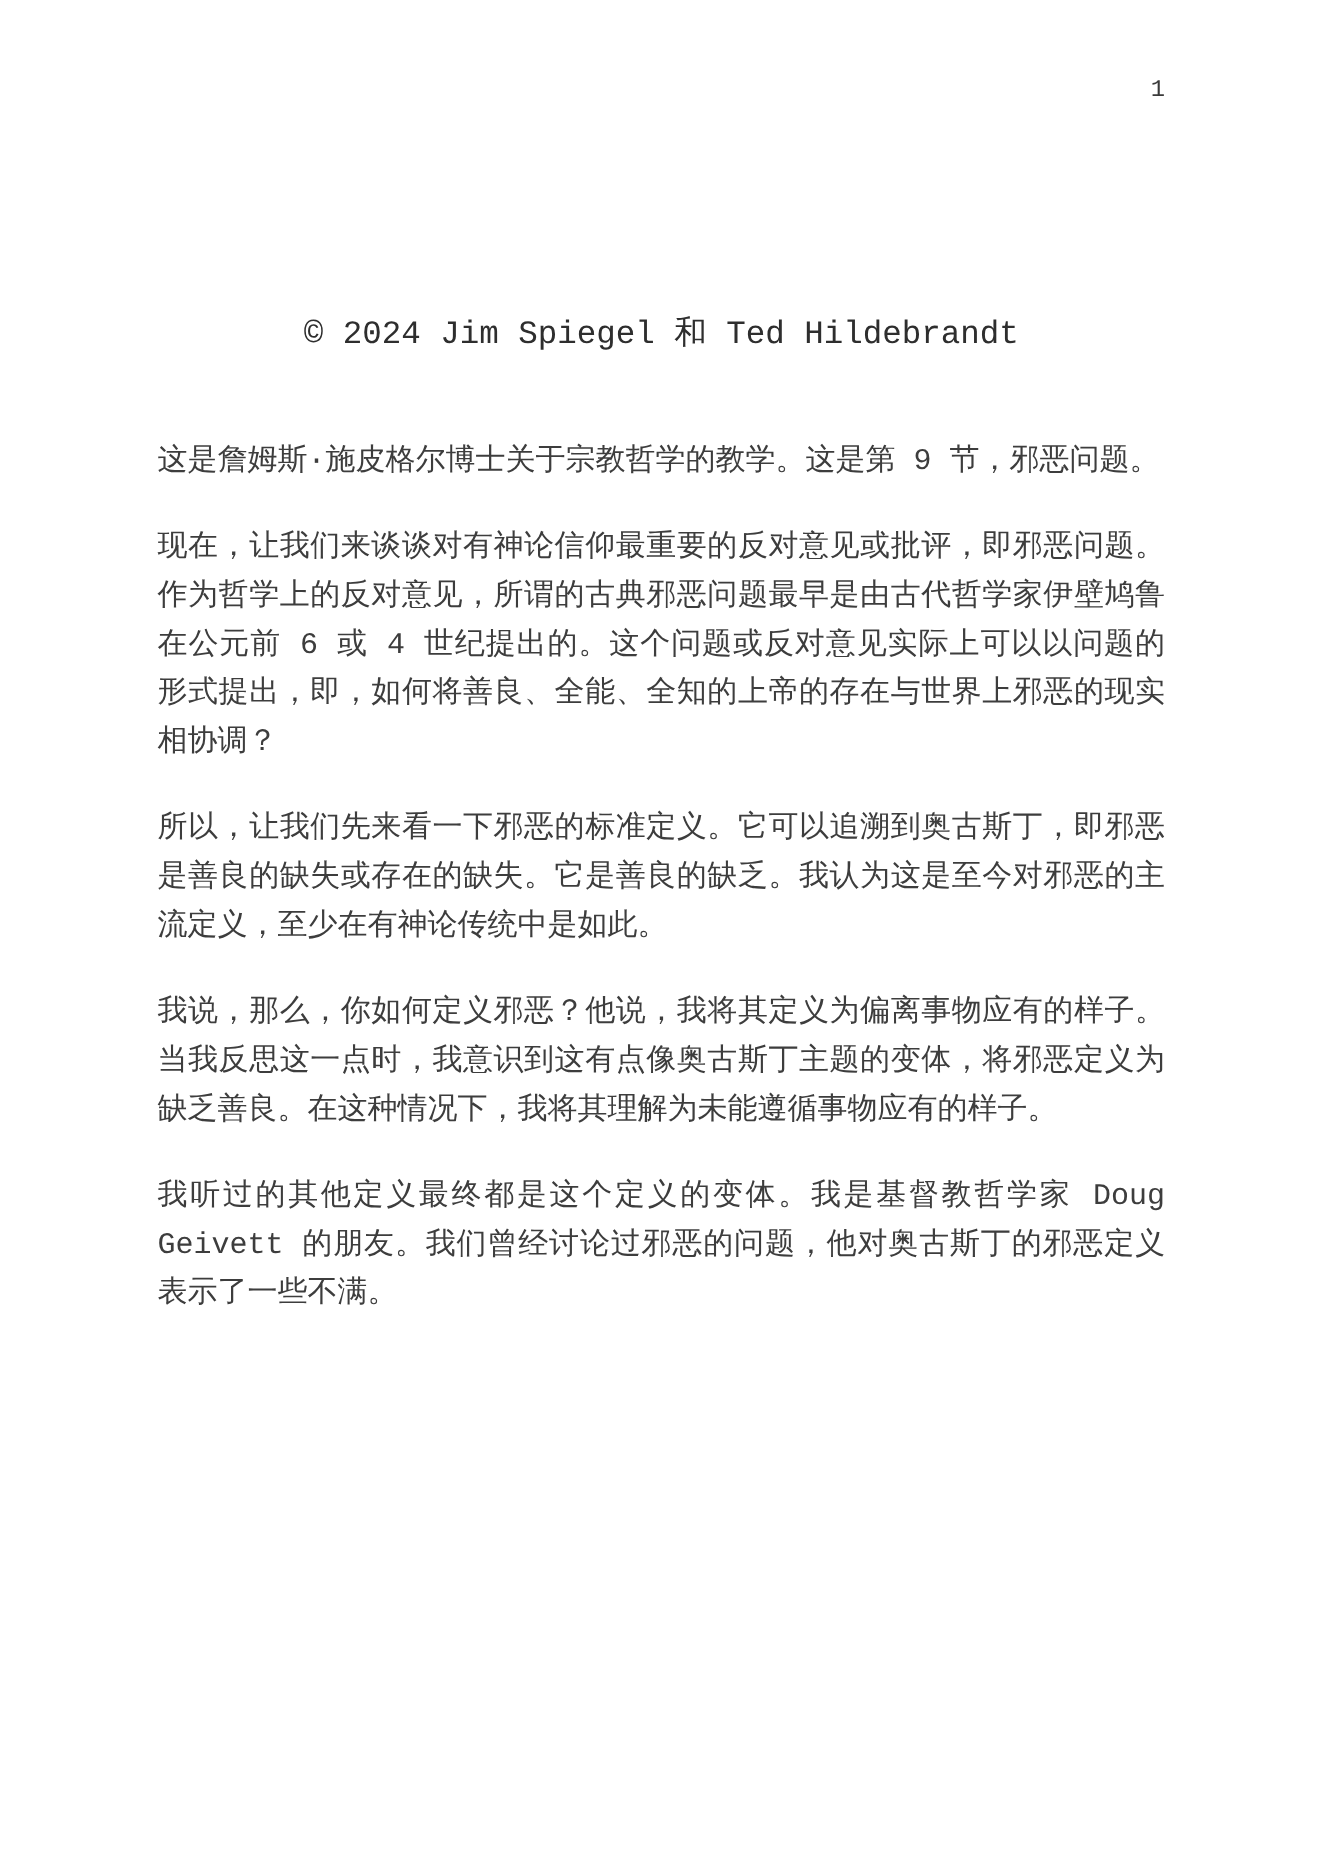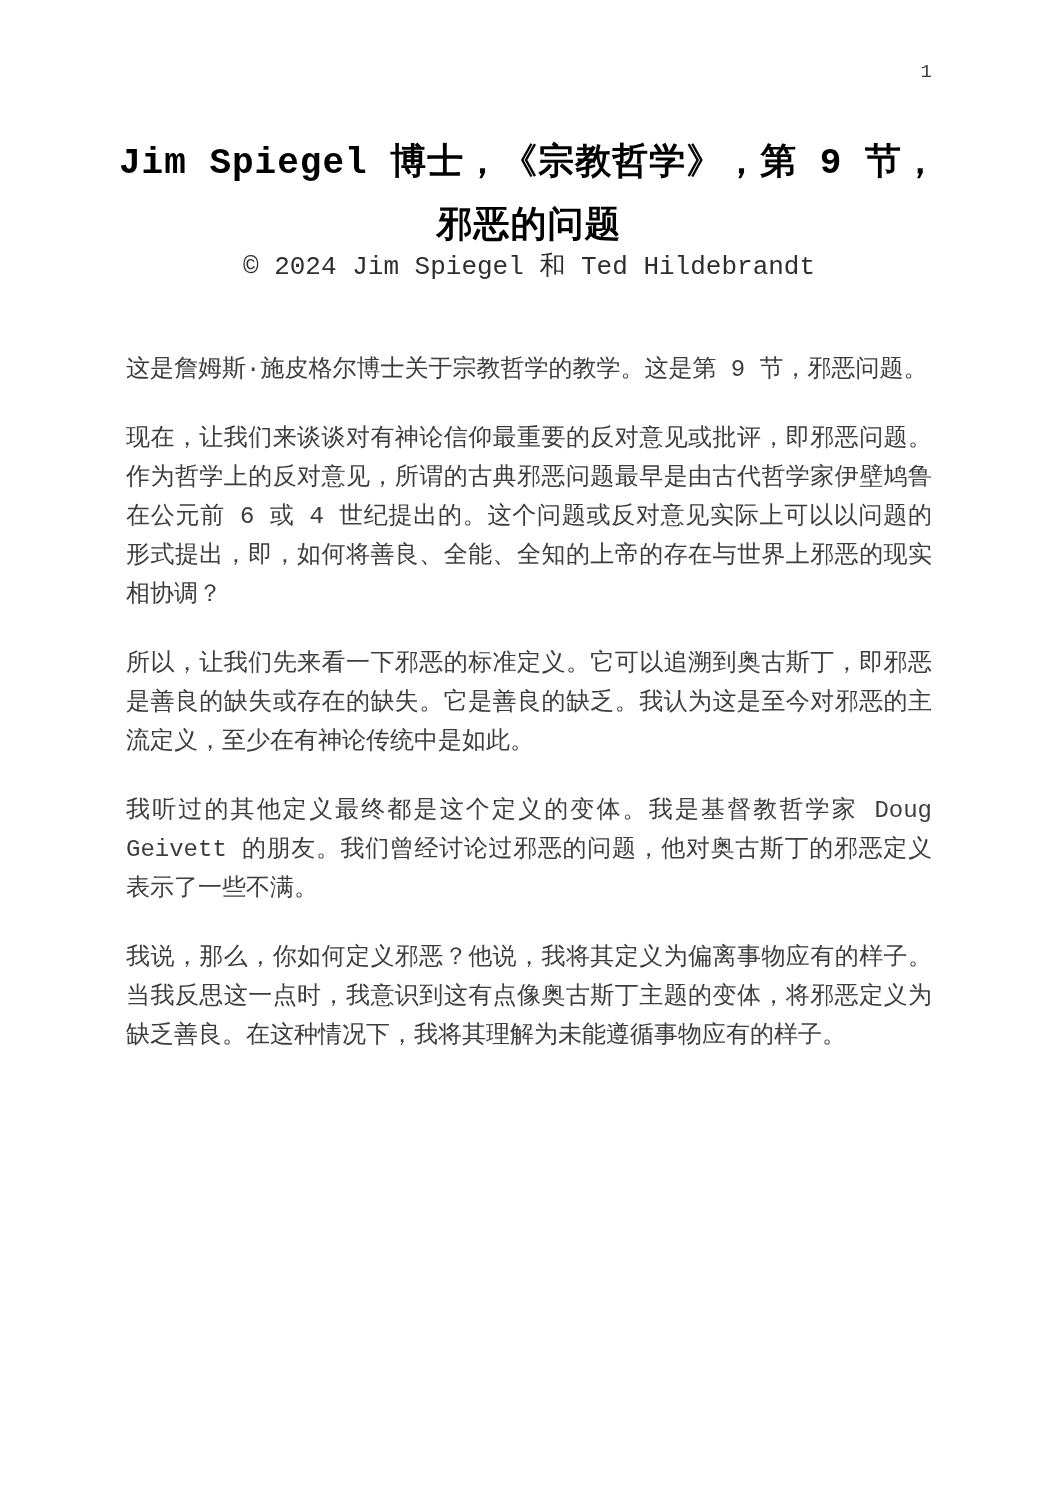--- a/index.html
+++ b/index.html
@@ -63,28 +63,24 @@
     margin: 0 0 30px 0;
   }
 </style>
 </head>
 <body>
 
 <div class="doc-page">
 
   <div class="page-number">1</div>
 
-  <h1 class="doc-title">
-    <span class="title-line">Jim Spiegel 博士，《宗教哲学》，第 9 节，</span>
-    <span class="title-line">邪恶的问题</span>
-  </h1>
 
   <div class="copyright">© 2024 Jim Spiegel 和 Ted Hildebrandt</div>
 
   <div class="content">
     <p>这是詹姆斯·施皮格尔博士关于宗教哲学的教学。这是第 9 节，邪恶问题。</p>
     <p>现在，让我们来谈谈对有神论信仰最重要的反对意见或批评，即邪恶问题。作为哲学上的反对意见，所谓的古典邪恶问题最早是由古代哲学家伊壁鸠鲁在公元前 6 或 4 世纪提出的。这个问题或反对意见实际上可以以问题的形式提出，即，如何将善良、全能、全知的上帝的存在与世界上邪恶的现实相协调？</p>
     <p>所以，让我们先来看一下邪恶的标准定义。它可以追溯到奥古斯丁，即邪恶是善良的缺失或存在的缺失。它是善良的缺乏。我认为这是至今对邪恶的主流定义，至少在有神论传统中是如此。</p>
+    <p>我说，那么，你如何定义邪恶？他说，我将其定义为偏离事物应有的样子。当我反思这一点时，我意识到这有点像奥古斯丁主题的变体，将邪恶定义为缺乏善良。在这种情况下，我将其理解为未能遵循事物应有的样子。</p>
     <p>我听过的其他定义最终都是这个定义的变体。我是基督教哲学家 Doug Geivett 的朋友。我们曾经讨论过邪恶的问题，他对奥古斯丁的邪恶定义表示了一些不满。</p>
-    <p>我说，那么，你如何定义邪恶？他说，我将其定义为偏离事物应有的样子。当我反思这一点时，我意识到这有点像奥古斯丁主题的变体，将邪恶定义为缺乏善良。在这种情况下，我将其理解为未能遵循事物应有的样子。</p>
   </div>
 
 </div>
 
 </body></html>

